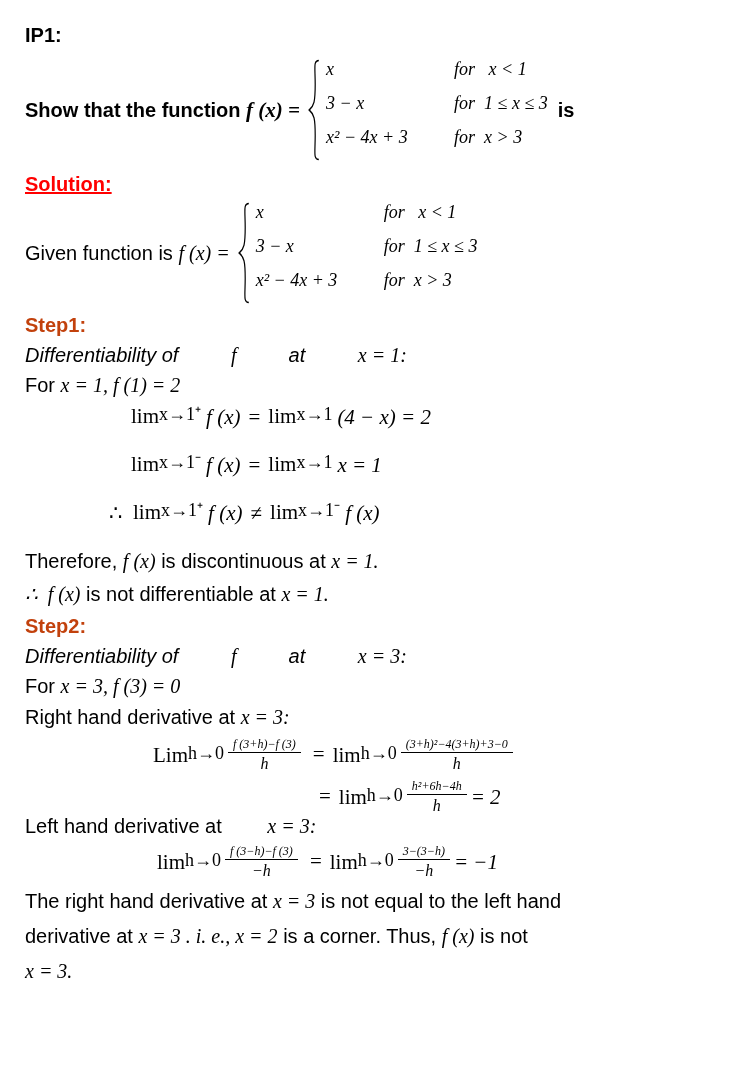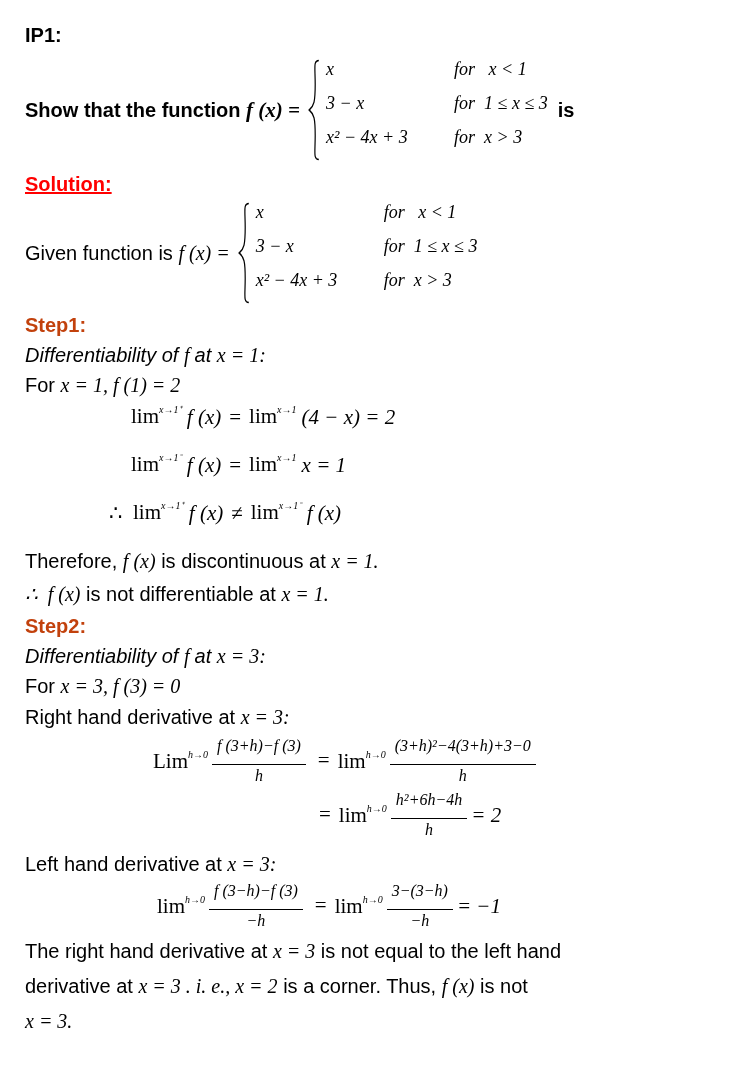--- a/index.html
+++ b/index.html
@@ -30,46 +30,46 @@
   .case-row { display:flex; align-items:baseline; height:34px; }
   .case-expr, .case-cond { font-family:"Liberation Serif",serif; font-style:italic; font-size:18px; white-space:pre; }
   .case-expr { width:128px; }
   .is-word { margin-left:10px; }
 
   
   .mathline { display:flex; align-items:flex-start; font-family:"Liberation Serif",serif; }
   .mathline.centered { align-items:center; }
   .lim { display:inline-flex; flex-direction:row; align-items:flex-start; line-height:1.05; flex:0 0 auto; }
   .lim-top { font-family:"Liberation Serif",serif; font-style:normal; font-size:21px; }
-  .lim-sub { font-family:"Liberation Serif",serif; font-style:italic; font-size:10px; }
+  .lim-sub { font-family:"Liberation Serif",serif; font-size:18px; }
   .mexpr { font-family:"Liberation Serif",serif; font-style:italic; font-size:21px; line-height:1.2; margin-left:5px; white-space:pre; }
   .rel { font-family:"Liberation Serif",serif; font-size:21px; margin:0 8px; line-height:1.2; }
   .therefore { font-family:"Liberation Serif",serif; font-size:21px; width:24px; }
   .frac { display:inline-flex; flex-direction:column; align-items:center; margin:0 4px; flex:0 0 auto; }
-  .frac .num { font-family:"Liberation Serif",serif; font-style:italic; font-size:16px; border-bottom:1.4px solid #000; padding:0 5px 9px 5px; white-space:pre; }
+  .frac .num { font-family:"Liberation Serif",serif; font-style:italic; font-size:12px; border-bottom:1.4px solid #000; padding:0 5px 0 5px; white-space:pre; }
   .frac .den { font-family:"Liberation Serif",serif; font-style:italic; font-size:16px; padding-top:2px; white-space:pre; }
   .result { font-family:"Liberation Serif",serif; font-style:italic; font-size:21px; white-space:pre; }
 
   
   .l-ip1      { margin-top:6px; }
   .l-problem  { margin-top:12px; }
   .l-notdiff  { margin-top:10px; }
   .l-solution { margin-top:12px;text-decoration:underline; }
   .l-given    { margin-top:6px; }
   .l-step1    { margin-top:10px; }
-  .l-sub      { margin-top:7px; }
+  .l-sub      { margin-top:7px;gap:47px; }
   .l-for      { margin-top:7px; }
   .limit-line { margin-left:84px; margin-top:8px; min-height:40px; }
   .limit-line.no-pre { padding-left:22px; }
   .l-conc     { margin-top:9px; }
   .l-step2    { margin-top:9px; }
   .l-rhdlabel { margin-top:8px; }
   .rhd1 { margin-left:128px; margin-top:8px; }
   .rhd2 { margin-left:286px; margin-top:6px; }
-  .l-lhdlabel { margin-top:14px; }
+  .l-lhdlabel { margin-top:0;gap:40px; }
   .lhd  { margin-left:132px; margin-top:6px; }
   .l-final { margin-top:8px; line-height:1.35; }
 </style>
 </head>
 <body>
 
 <div class="page">
 
   <div class="line l-ip1 heading">IP1:</div>
 

